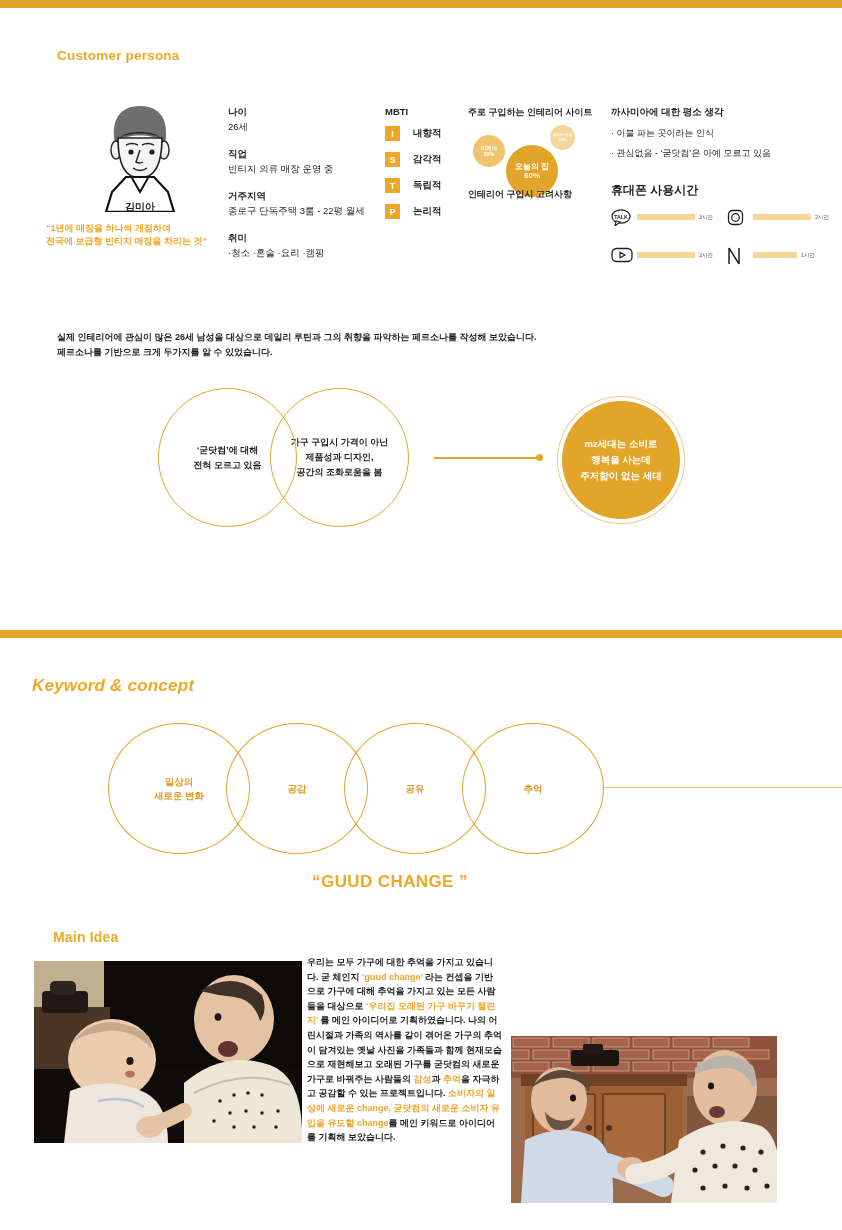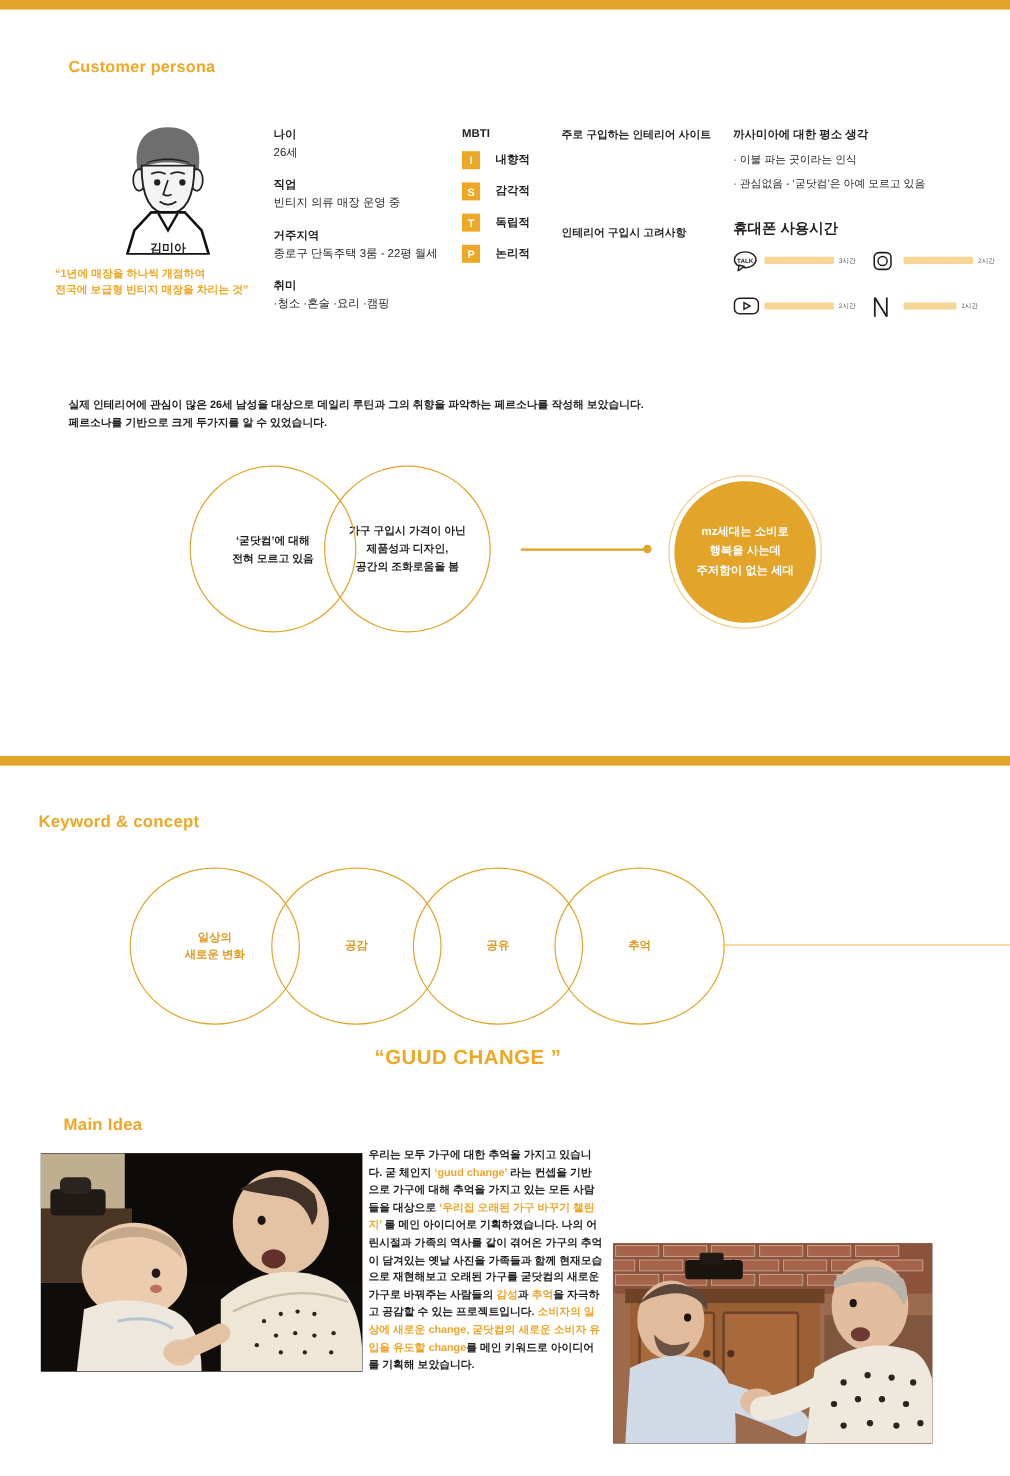--- a/index.html
+++ b/index.html
@@ -8,21 +8,21 @@
     font-family:"Liberation Sans","DejaVu Sans",sans-serif;
     color:#231f20;overflow:hidden;
   }
   .bar-top{position:absolute;left:0;top:0;width:842px;height:8px;background:#e3a42a;}
   .bar-mid{position:absolute;left:0;top:630px;width:842px;height:8px;background:#e3a42a;}
 
   .sec-title{
     position:absolute;color:#efa726;font-weight:bold;letter-spacing:.2px;
   }
   #t-persona{left:57px;top:48px;font-size:13.5px;}
-  #t-keyword{left:32px;top:676px;font-size:14px;}
+  #t-keyword{left:32px;top:676px;font-size:17px;font-style:italic;}
   #t-mainidea{left:33px;top:929px;font-size:14px;padding-left:20px;}
 
   
   .avatar-wrap{position:absolute;left:96px;top:100px;width:88px;height:112px;}
   .avatar-name{position:absolute;left:96px;top:200px;width:88px;text-align:center;
     font-size:10px;font-weight:bold;color:#231f20;}
   .quote{position:absolute;left:46px;top:222px;width:190px;text-align:left;
     font-size:9px;line-height:13px;font-weight:bold;color:#efa726;}
 
   
@@ -151,20 +151,34 @@
     <div class="mbti-val">독립적</div>
   </div>
   <div class="mbti-row">
     <div class="mbti-key">P</div>
     <div class="mbti-val">논리적</div>
   </div>
 </div>
 
 <div class="bgroup" style="left:468px;top:106px;">
   <div class="bt">주로 구입하는 인테리어 사이트</div>
+  <div class="bubbles" style="width:130px;height:78px;">
+    <div class="bub" style="left:38px;top:22px;width:52px;height:52px;background:#e3a42a;font-size:8px;">
+      <span>오늘의 집</span>
+        <span>60%</span>
+    </div>
+    <div class="bub" style="left:5px;top:12px;width:32px;height:32px;background:#f0c46e;font-size:5.5px;">
+      <span>이케아</span>
+        <span>30%</span>
+    </div>
+    <div class="bub" style="left:82px;top:2px;width:25px;height:25px;background:#f3d69b;font-size:3.6px;">
+      <span>네이버 쇼핑</span>
+        <span>10%</span>
+    </div>
+  </div>
 </div>
 
 <div class="bgroup" style="left:468px;top:188px;">
   <div class="bt">인테리어 구입시 고려사항</div>
 </div>
 
 <div class="rcol">
   <div class="h">까사미아에 대한 평소 생각</div>
   <div class="li">· 이불 파는 곳이라는 인식</div>
   <div class="li">· 관심없음 - ‘굳닷컴’은 아예 모르고 있음</div>

